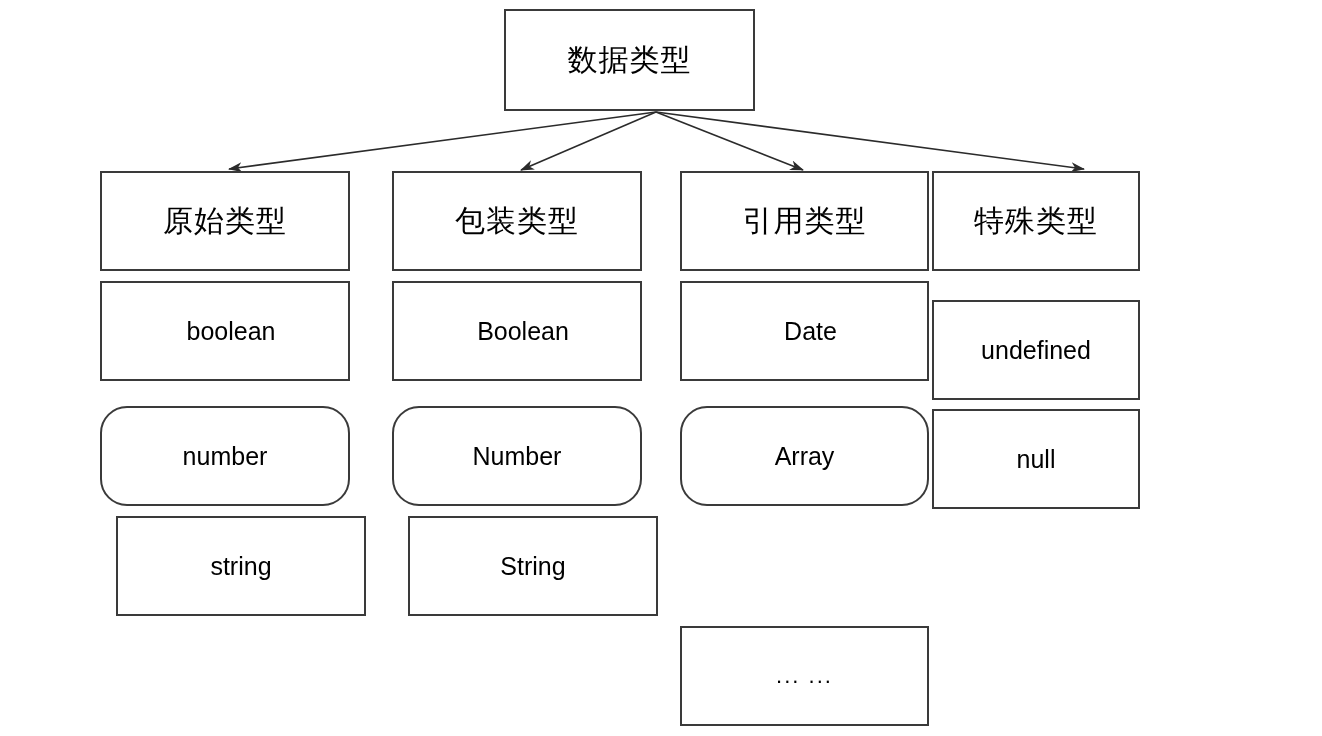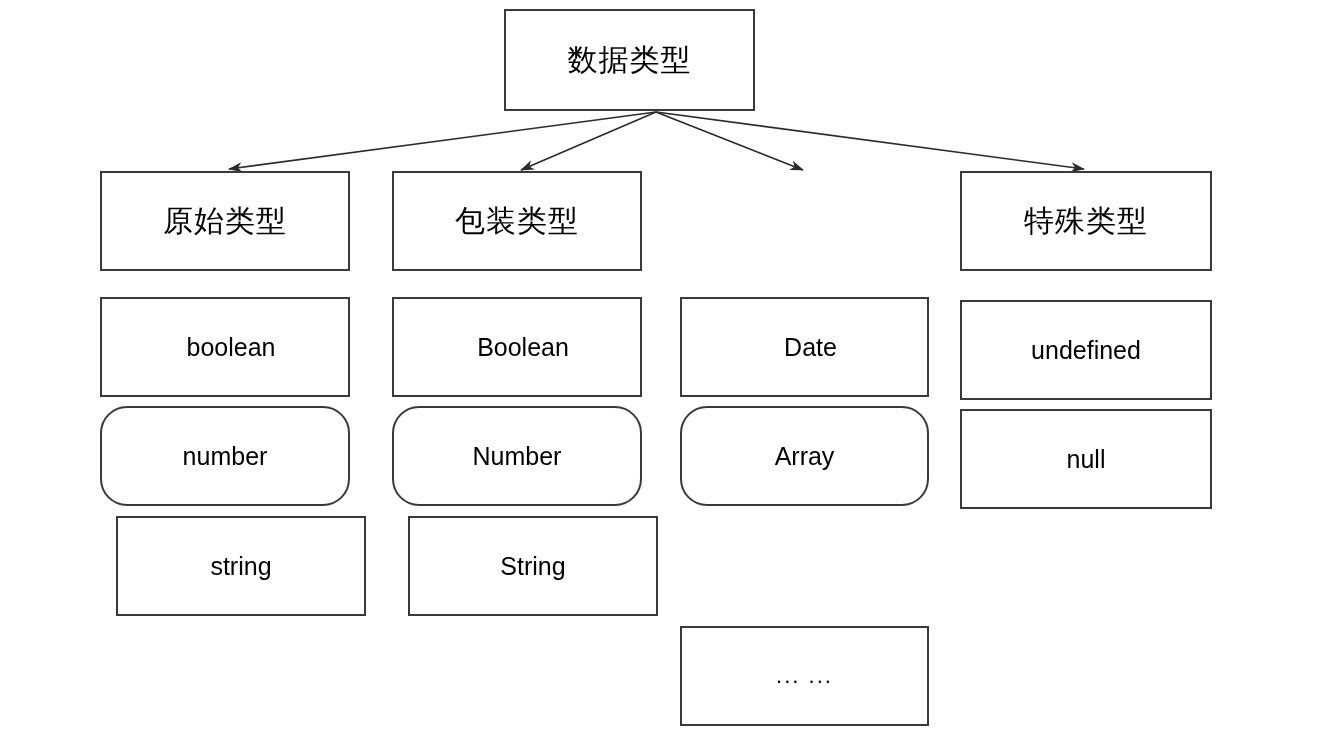--- a/index.html
+++ b/index.html
@@ -59,24 +59,24 @@
     left: 0;
     top: 0;
     width: 1322px;
     height: 736px;
     pointer-events: none;
   }
   
   .col1 { left: 100px; width: 250px; }
   .col2 { left: 392px; width: 250px; }
   .col3 { left: 680px; width: 249px; }
-  .col4 { left: 960px; width: 252px; }
+  .col4 { left: 932px; width: 208px; }
   
   .rowcat { top: 171px; }
-  .row1 { top: 297px; padding-left: 12px; }
+  .row1 { top: 281px; padding-left: 12px; }
   .row2 { top: 406px; border-radius: 27px; }
   .row3 { top: 516px; margin-left: 16px; }
   .row4 { top: 626px; }
   .row1b { top: 300px; }
   .row2b { top: 409px; }
 </style>
 </head>
 <body>
 
 <div id="canvas">
@@ -95,20 +95,23 @@
 
   <div class="node root">
     <span class="label-cn">数据类型</span>
   </div>
 
   <div class="node cat col1 rowcat">
     <span class="label-cn">原始类型</span>
   </div>
   <div class="node cat col2 rowcat">
     <span class="label-cn">包装类型</span>
+  </div>
+  <div class="node cat col3 rowcat">
+    <span class="label-cn">引用类型</span>
   </div>
   <div class="node cat col4 rowcat">
     <span class="label-cn">特殊类型</span>
   </div>
 
   <div class="node leaf col1 row1">
     <span class="label-en">boolean</span>
   </div>
   <div class="node leaf col1 row2">
     <span class="label-en">number</span>

